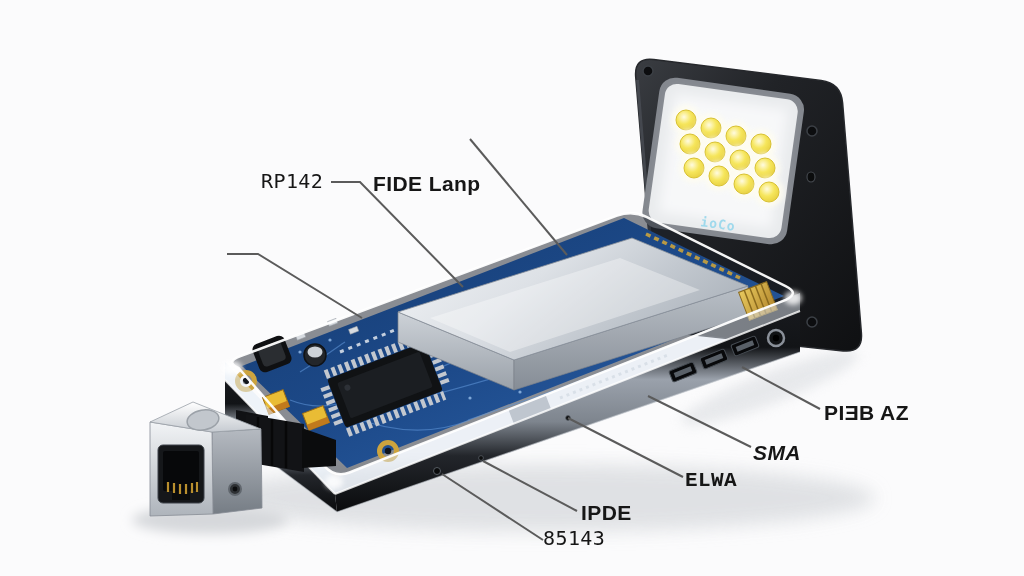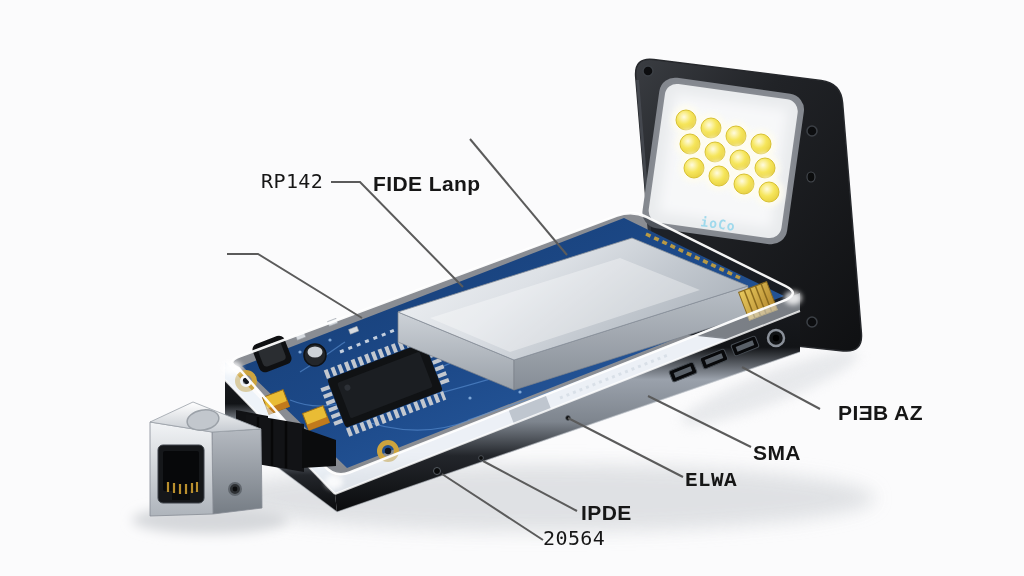--- a/index.html
+++ b/index.html
@@ -301,18 +301,18 @@
     <polyline points="742,367 820,409"></polyline>
     <polyline points="648,396 751,447"></polyline>
     <polyline points="568,418 683,477"></polyline>
     <polyline points="483,461 577,511"></polyline>
     <polyline points="442,474 543,540"></polyline>
   </g>
 </svg>
 
   <div class="callout" style="left:373px;top:124px;margin-top:48px;">FIDE Lanp</div>
   <div class="callout callout--mono" style="left:261px;top:170px;">RP142</div>
-  <div class="callout" style="left:824px;top:401px;margin-left:14px;">PIƎB AZ</div>
-  <div class="callout" style="left:753px;top:441px;">SMA</div>
+  <div class="callout" style="left:824px;top:401px;">PIƎB AZ</div>
+  <div class="callout" style="left:753px;top:441px;font-style:italic;">SMA</div>
   <div class="callout" style="left:685px;top:469px;font-family:Liberation Mono, monospace;">ELWA</div>
   <div class="callout" style="left:581px;top:501px;">IPDE</div>
-  <div class="callout callout--mono" style="left:543px;top:527px;">20564</div>
+  <div class="callout callout--mono" style="left:543px;top:527px;">85143</div>
 </div>
 
 </body></html>

